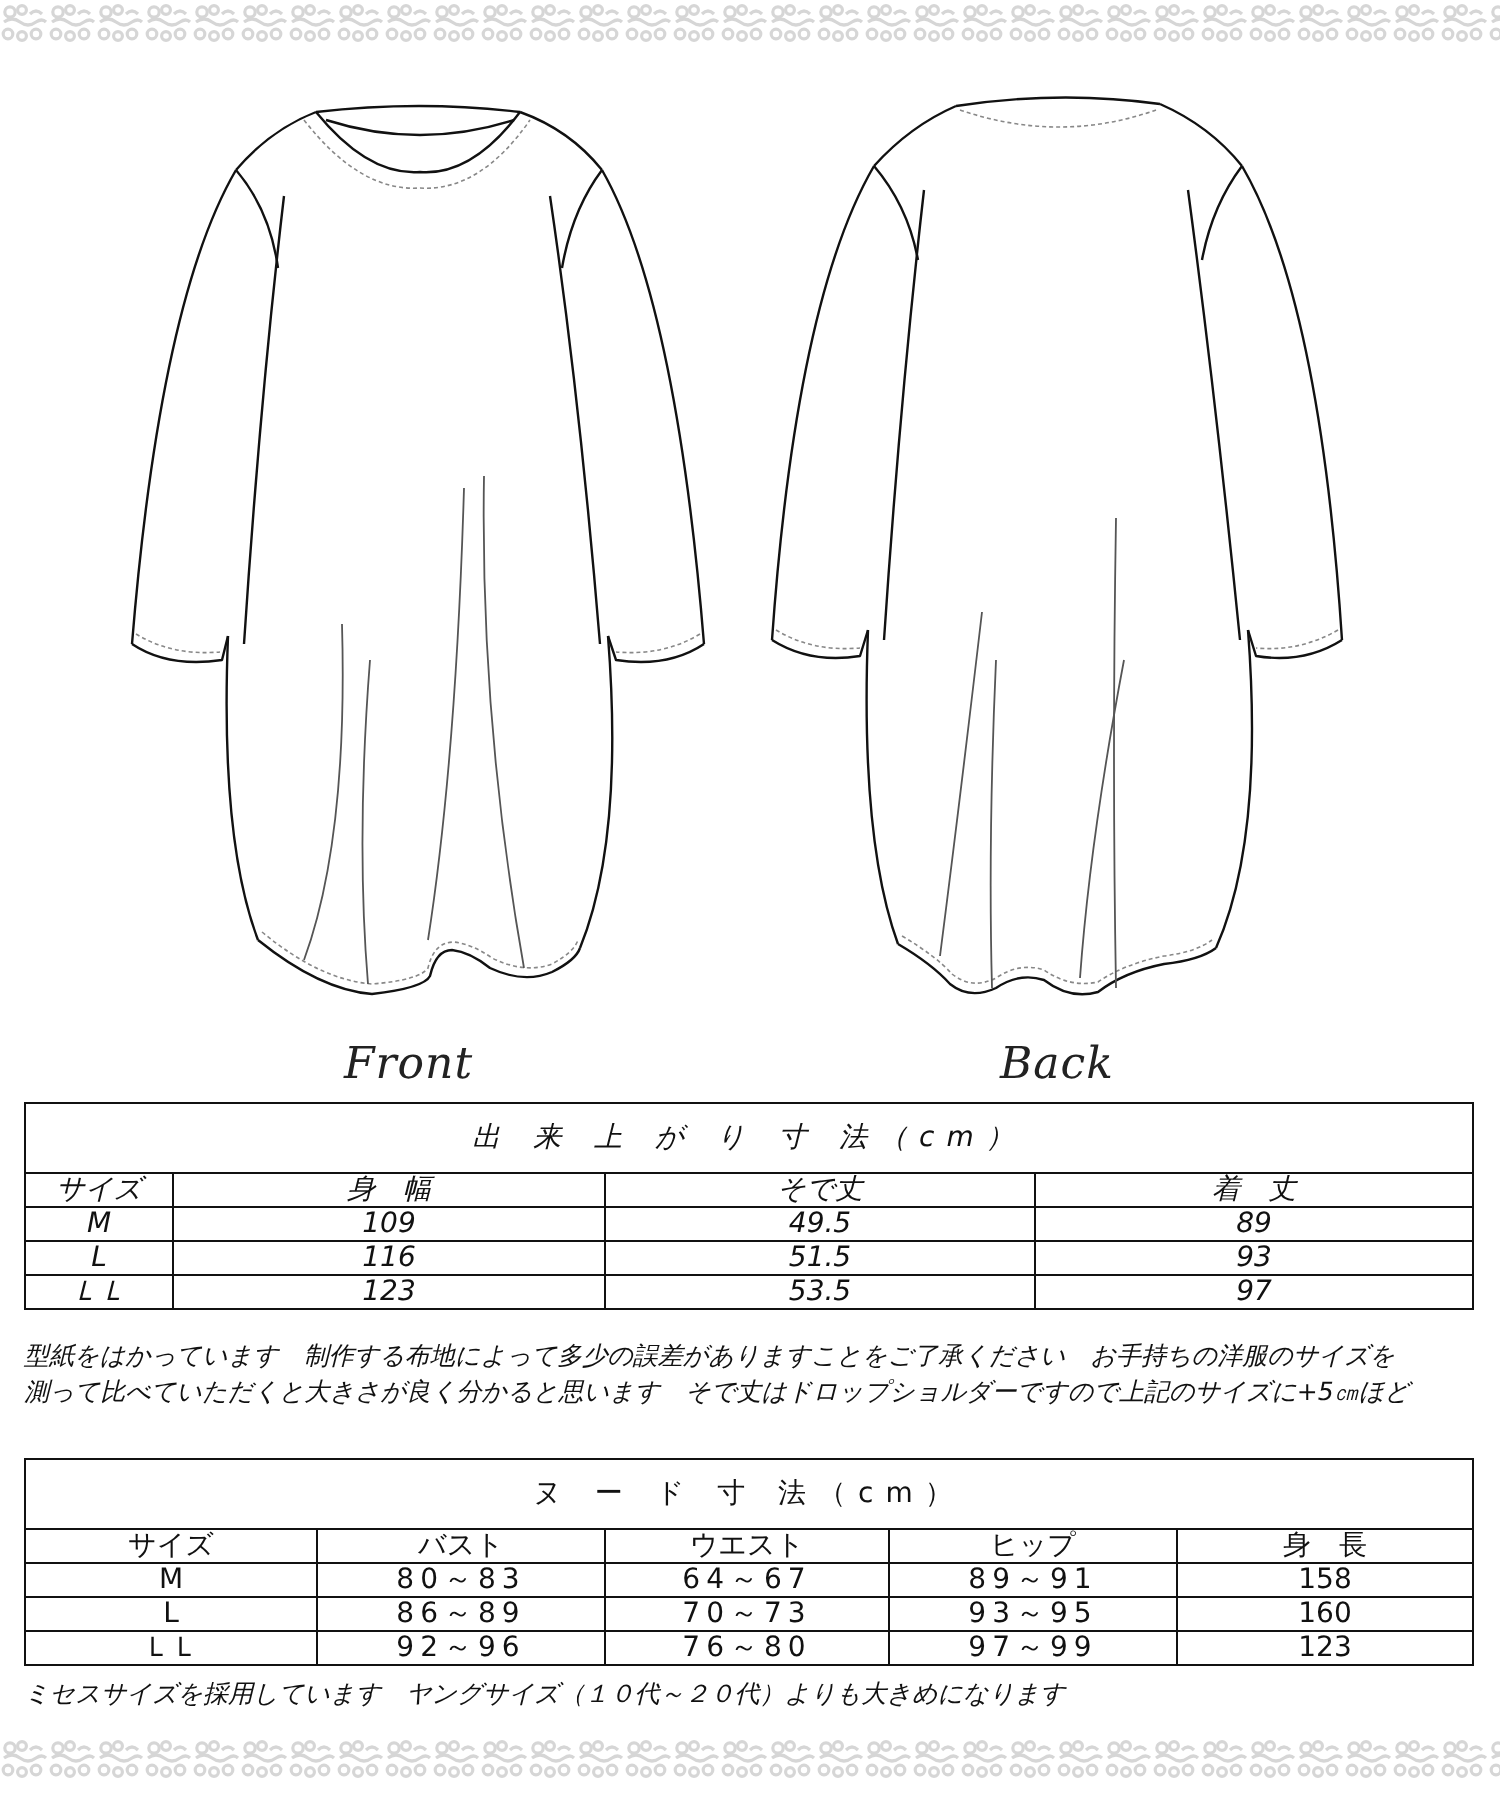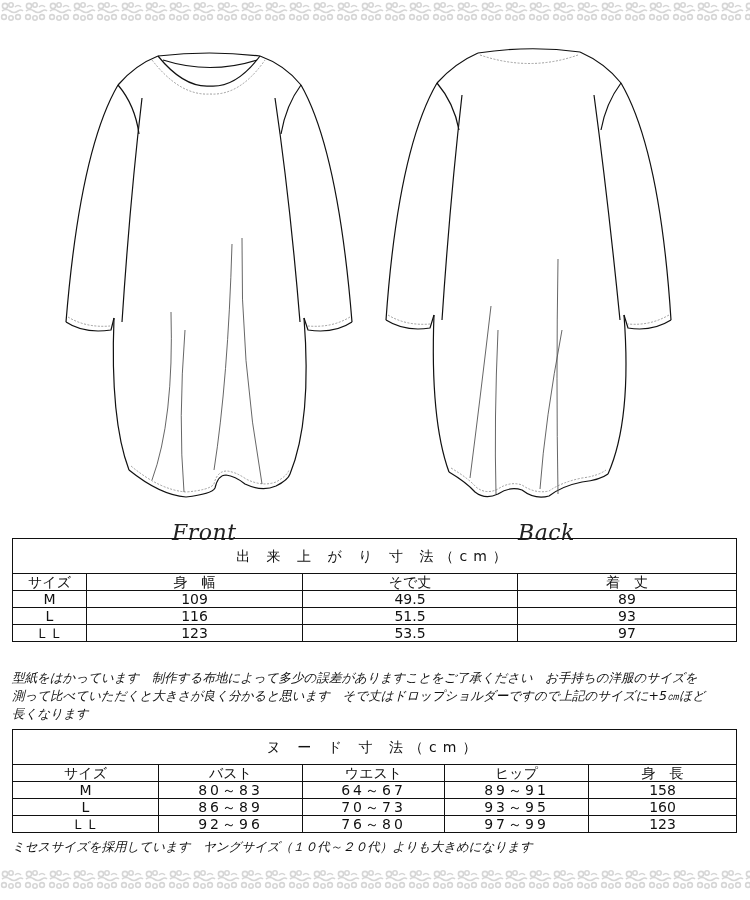--- a/index.html
+++ b/index.html
@@ -5,28 +5,28 @@
   html, body { margin: 0; padding: 0; background: #ffffff; }
   body { width: 750px; height: 900px; position: relative; overflow: hidden;
          font-family: "DejaVu Sans", "Liberation Sans", sans-serif; color: #111; }
   .border-strip { position: absolute; left: 0; width: 750px; height: 24px; }
   .border-strip.top { top: 0; }
   .border-strip.bottom { top: 868px; }
   .illus { position: absolute; top: 24px; left: 0; width: 750px; height: 530px; }
   .label-script { position: absolute; font-family: "DejaVu Serif", "Liberation Serif", serif;
                   font-style: italic; font-size: 22px; color: #222; letter-spacing: 0.5px; }
   .label-front { left: 172px; top: 520px; }
-  .label-back { left: 500px; top: 520px; margin-left: 18px; }
+  .label-back { left: 500px; top: 520px; }
 
   table.spec { position: absolute; left: 12px; width: 724px; border-collapse: collapse; table-layout: fixed; }
   table.spec td { border: 1px solid #111; text-align: center; font-size: 14px; line-height: 16px;
                   padding: 0; height: 16px; white-space: nowrap; overflow: hidden; }
   table.spec td.title { height: 34px; font-size: 14px; letter-spacing: 6px; }
   table.spec td.hdr { letter-spacing: 0px; }
-  #finished { top: 538px; }
+  #finished { top: 551px; font-style: italic; }
   #nude { top: 729px; }
   .mono-nums { letter-spacing: 3px; margin-top: 40px; }
 
   .note { position: absolute; left: 12px; width: 730px; font-size: 12.5px; line-height: 18px; color: #111; font-style: italic; }
   #note1 { top: 669px; }
   #note2 { top: 838px; }
 </style>
 </head>
 <body>
 
@@ -158,21 +158,20 @@
     <td>123</td>
     <td>53.5</td>
     <td>97</td>
   </tr>
 </tbody>
   </table>
 
 <div class="note" id="note1">
   <div>型紙をはかっています　制作する布地によって多少の誤差がありますことをご了承ください　お手持ちの洋服のサイズを</div>
   <div>測って比べていただくと大きさが良く分かると思います　そで丈はドロップショルダーですので上記のサイズに+5㎝ほど</div>
-  <div>長くなります</div>
 </div>
 
 <table class="spec" id="nude">
   <colgroup>
     <col style="width:146px">
       <col style="width:144px">
       <col style="width:142px">
       <col style="width:144px">
       <col style="width:148px">
   </colgroup>

